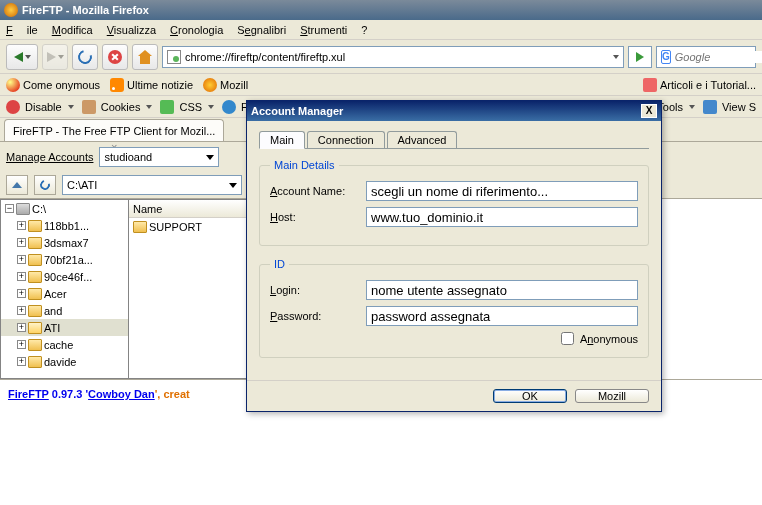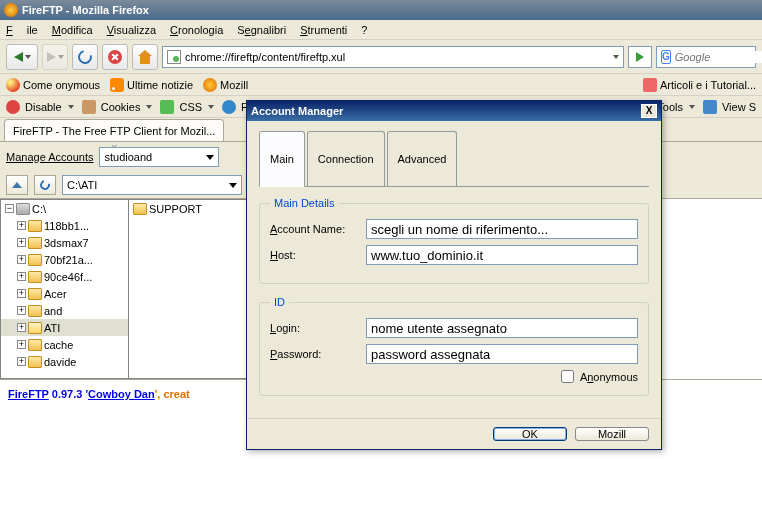--- a/index.html
+++ b/index.html
@@ -90,21 +90,21 @@
 .status-line .ver { color:#0000ee;font-weight:bold; }
 .status-line .cb { color:#0000ee;font-weight:bold;text-decoration:underline; }
 .status-line .rest { color:#e07000;font-weight:bold; }
 
 
 .dialog { position:absolute;left:246px;top:100px;width:416px;background:#ece9d8;border:1px solid #0a246a;box-shadow:2px 2px 6px rgba(0,0,0,.3); }
 .dlg-title { background:linear-gradient(#0a246a,#3a6ea5);height:20px;color:#fff;font-weight:bold;display:flex;align-items:center;justify-content:space-between;padding:0 4px; }
 .dlg-close { width:16px;height:14px;background:#ece9d8;border:1px solid #fff;color:#000;font-size:10px;text-align:center;line-height:12px;font-weight:bold; }
 .dlg-body { padding:10px 12px; }
 .dlg-tabs { display:flex;border-bottom:1px solid #919b9c;margin-bottom:10px; }
-.dlg-tab { padding:21px 10px;border:1px solid #919b9c;border-bottom:none;background:#ece9d8;border-radius:3px 3px 0 0;margin-right:2px;position:relative;cursor:default; }
+.dlg-tab { padding:2px 10px;border:1px solid #919b9c;border-bottom:none;background:#ece9d8;border-radius:3px 3px 0 0;margin-right:2px;position:relative;cursor:default; }
 .dlg-tab.active { background:#fcfcfe;border-bottom:1px solid #fcfcfe;margin-bottom:-1px;z-index:1; }
 fieldset { border:1px solid #d0d0bf;border-radius:3px;padding:10px 10px 12px;margin-bottom:12px; }
 legend { padding:0 4px;color:#0046d5; }
 .form-row { display:flex;align-items:center;margin-bottom:6px;gap:8px; }
 .form-row label { width:88px;text-align:left; }
 .form-row label u { text-decoration:underline; }
 .form-row input[type=text],.form-row input[type=password] { flex:1;height:20px;border:1px solid #7f9db9;padding:0 4px;font-size:13px; }
 .chk-row { display:flex;justify-content:flex-end;align-items:center;gap:6px;margin-top:4px; }
 .chk-row input { width:13px;height:13px; }
 .dlg-btns { display:flex;justify-content:flex-end;gap:8px;padding:8px 12px;background:#ece9d8;border-top:1px solid #d4d0c8; }
@@ -288,20 +288,21 @@
           <span class="lbl">cache</span>
         </div>
         <div class="tree-node d1">
           <div class="exp">+</div>
           <div class="folder-ico"></div>
           <span class="lbl">davide</span>
         </div>
       </div>
   </div>
   <div class="tree-right">
+    <div class="tree-header">Name</div>
     <div class="tree-node">
         <div class="folder-ico"></div>
         <span class="lbl">SUPPORT</span>
       </div>
   </div>
 </div>
 
 <div class="status-line">
   <a>FireFTP</a><span class="ver"> 0.97.3 '</span><span class="cb">Cowboy Dan</span><span class="rest">', creat</span>
 </div>

